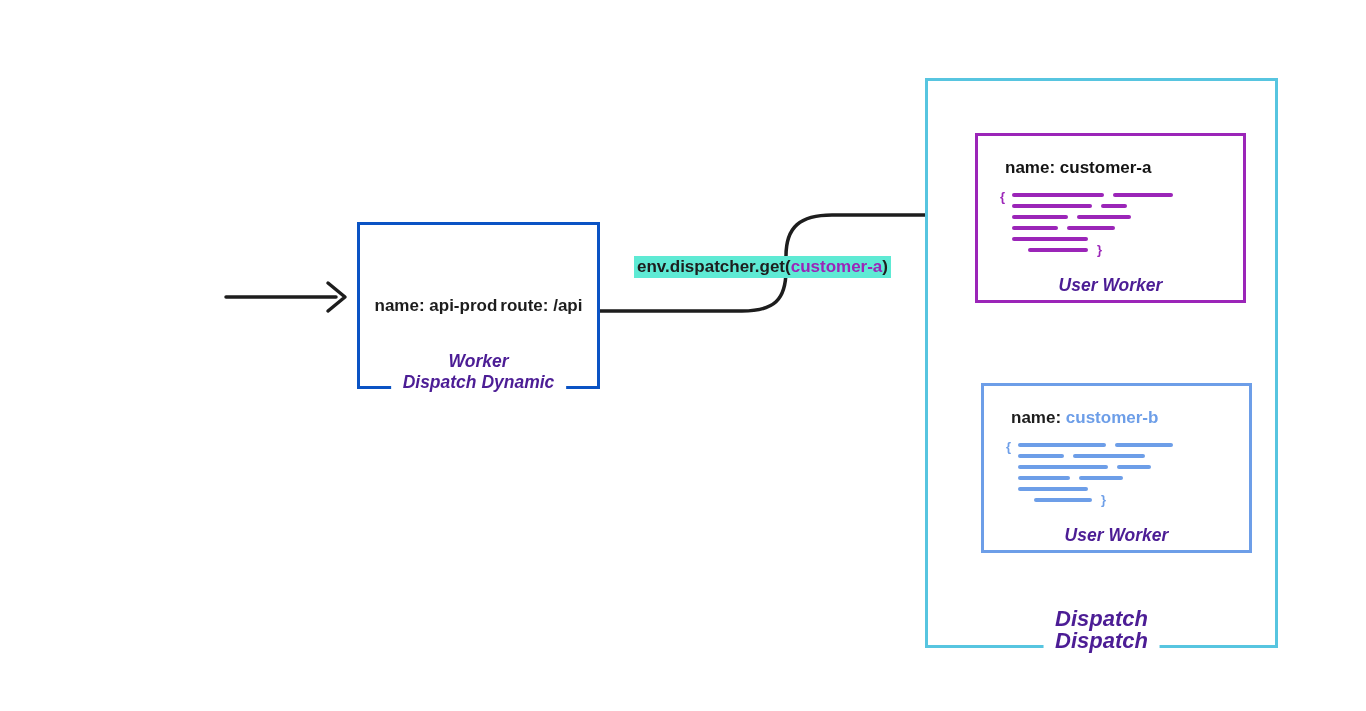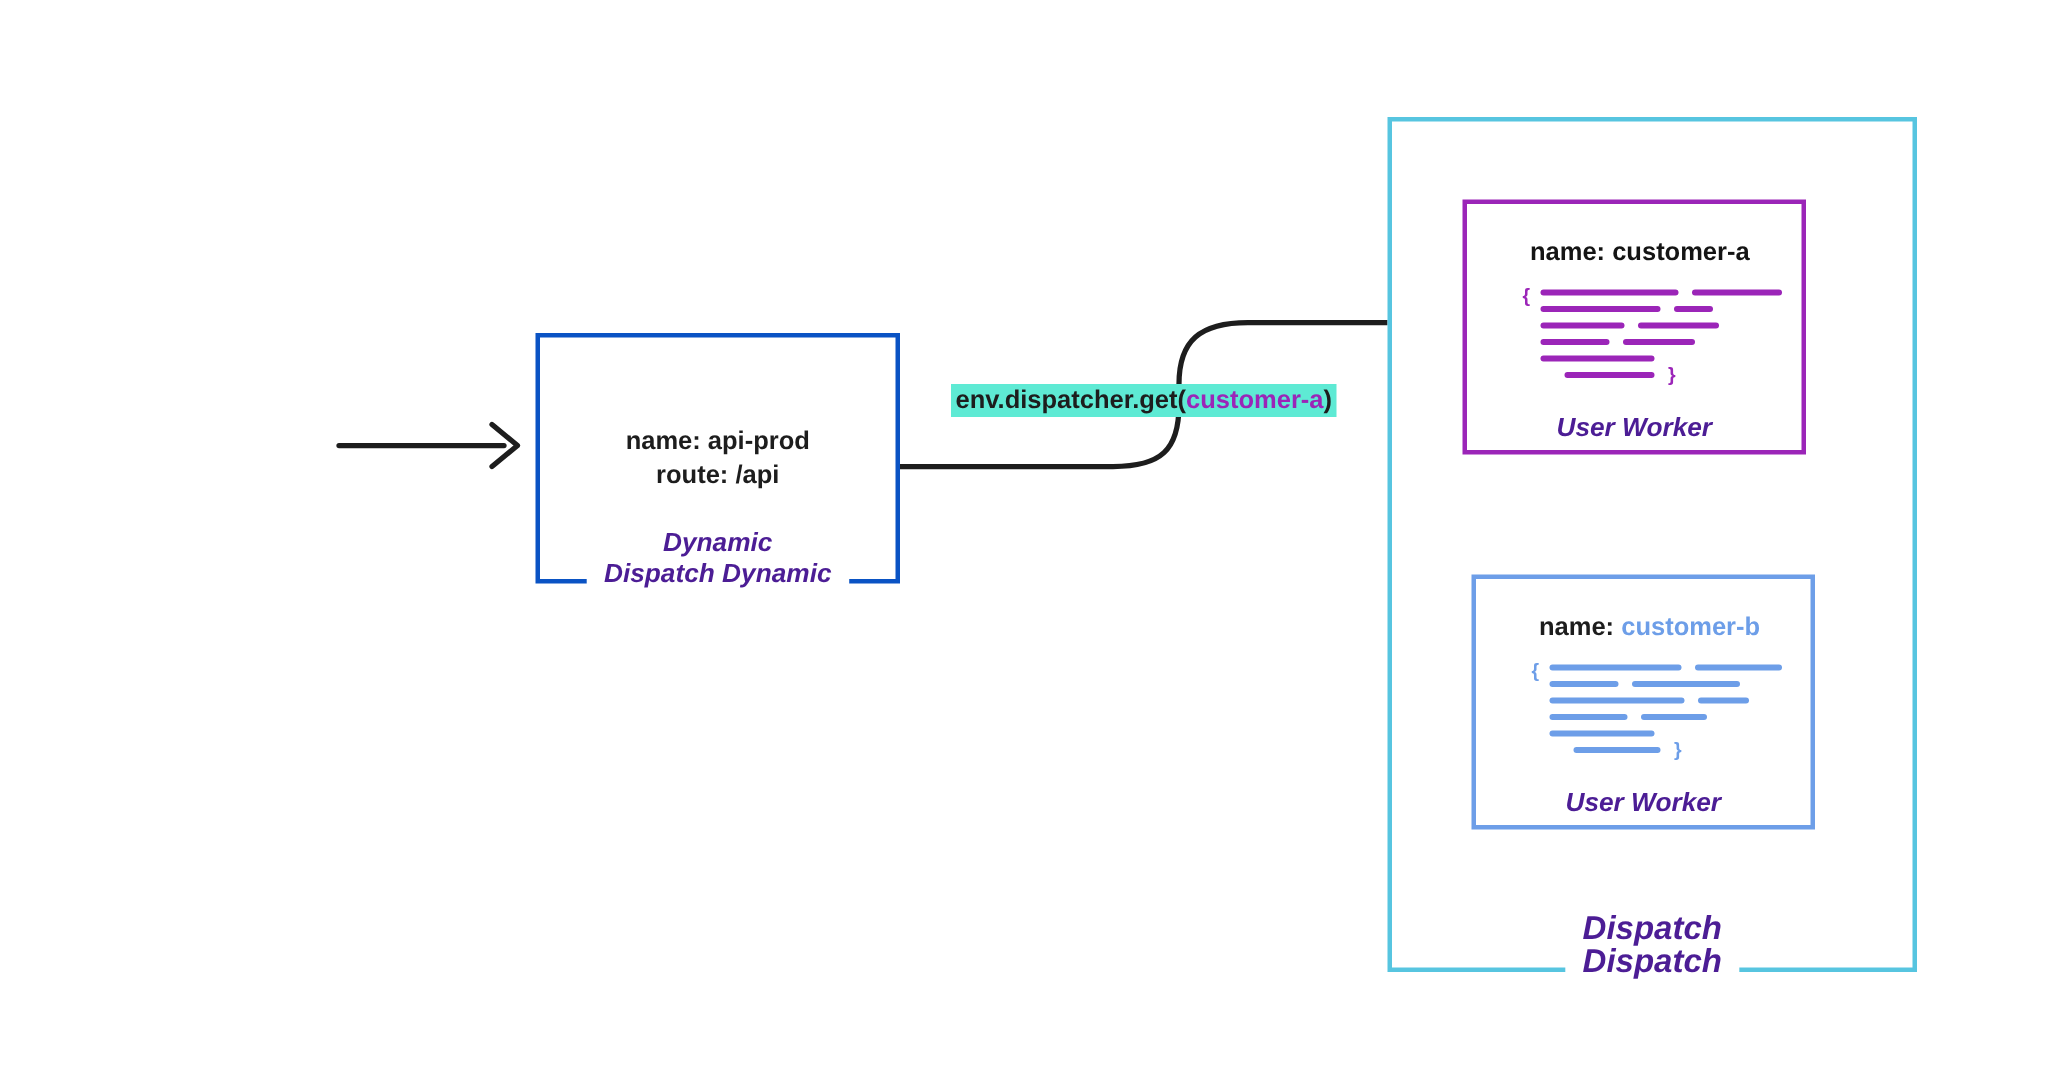--- a/index.html
+++ b/index.html
@@ -31,41 +31,41 @@
   }
 
   .node { position: absolute; background: #ffffff; }
 
   .dispatch-box {
     left: 357px; top: 222px; width: 243px; height: 167px;
     border: 3px solid #0a53c4;
   }
   .node-body {
     position: absolute; inset: 0;
-    display: flex; flex-direction: column; align-items: center; justify-content: center;
+    display: flex; align-items: center; justify-content: center;
     gap: 3px; font-size: 17px; font-weight: 700; text-align: center;
   }
 
   .caption {
     position: absolute; left: 50%; bottom: 16px;
     transform: translate(-50%, 55%);
     background: #ffffff; padding: 0 12px;
     font-size: 17.5px; font-weight: 700; line-height: 21px;
     text-align: center; white-space: nowrap; color: #4c1d95; font-style: italic;
   }
 
   .namespace {
     left: 925px; top: 78px; width: 353px; height: 570px;
     border: 3px solid #57c5e0;
   }
   .namespace-caption { font-size: 22px; line-height: 22px; transform: translate(-50%, 52%); }
 
   .worker {
-    position: absolute; width: 229px; height: 170px;
-    border: 3px solid; background: #ffffff; padding-left: 15px;
+    position: absolute; width: 271px; height: 170px;
+    border: 3px solid; background: #ffffff;
   }
   .worker-a { left: 47px; top: 52px; border-color: #9b25b8; }
   .worker-b { left: 53px; top: 302px; border-color: #6d9ee8; }
 
   .worker-name { margin: 22px 0 0 27px; font-size: 17px; font-weight: 700; color: #141414; }
 
   .code { display: flex; gap: 7px; margin: 13px 0 0 22px; }
   .brace { font-size: 13px; font-weight: 700; }
   .brace-open { line-height: 12px; }
   .worker-a .brace { color: #9b25b8; }
@@ -93,21 +93,21 @@
     </g>
   </svg>
 
 
   <div class="node dispatch-box">
     <div class="node-body">
       <div>name: api-prod</div>
       <div>route: /api</div>
     </div>
     <div class="caption">
-      <span>Dynamic</span><br>
+      <span>Worker</span><br>
       <span>Dispatch Dynamic</span>
     </div>
   </div>
 
   <div class="call-label">
     <span class="ink">env.dispatcher.get(</span><span class="purple">customer-a</span><span class="ink">)</span>
   </div>
 
   <div class="node namespace">
 

